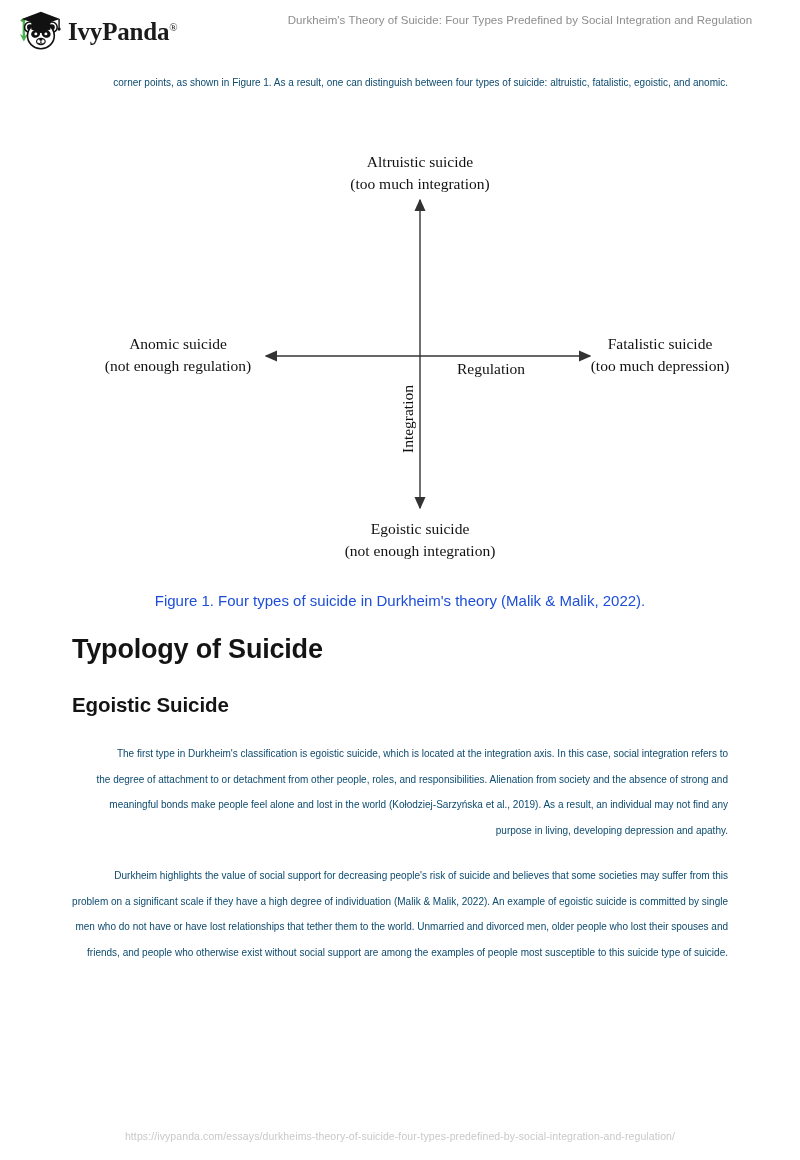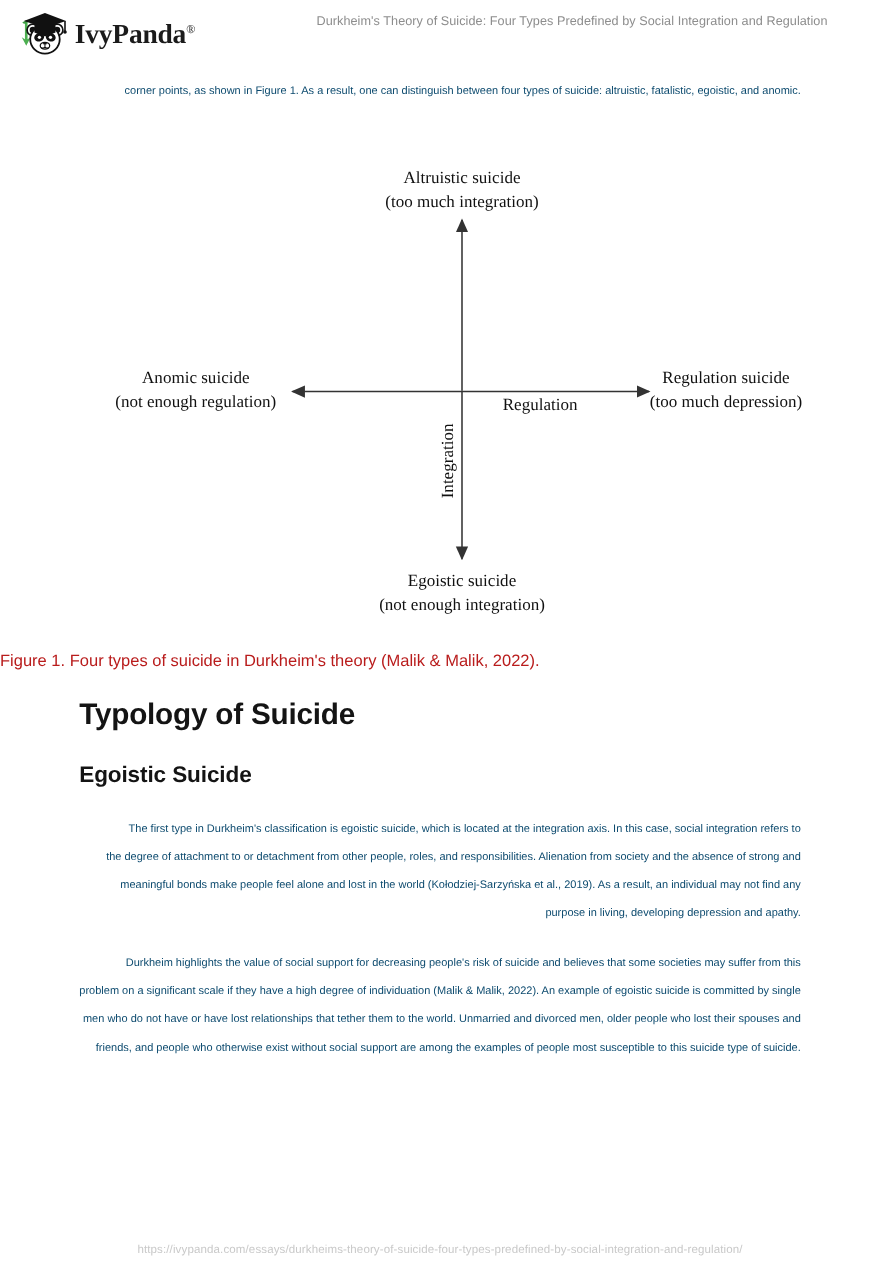--- a/index.html
+++ b/index.html
@@ -116,23 +116,23 @@
     position: absolute;
     left: 0; top: 0;
     width: 800px; height: 440px;
   }
 
   .figure-caption {
     position: absolute;
     left: 0;
     top: 592px;
     width: 800px;
-    text-align: left;
+    text-align: center;
     font-size: 15px;
-    color: #b91c1c;
+    color: #1d4ed8;
   }
 
   
   h1.h-main {
     font-size: 27px;
     font-weight: bold;
     color: #141414;
     margin: 0;
     letter-spacing: -0.2px;
   }
@@ -221,21 +221,21 @@
     <div>Altruistic suicide</div>
     <div>(too much integration)</div>
   </div>
 
   <div class="diag-label lbl-left">
     <div>Anomic suicide</div>
     <div>(not enough regulation)</div>
   </div>
 
   <div class="diag-label lbl-right">
-    <div>Regulation suicide</div>
+    <div>Fatalistic suicide</div>
     <div>(too much depression)</div>
   </div>
 
   <div class="diag-label lbl-bottom">
     <div>Egoistic suicide</div>
     <div>(not enough integration)</div>
   </div>
 
   <div class="diag-label lbl-reg">Regulation</div>
   <div class="diag-label lbl-int">Integration</div>

